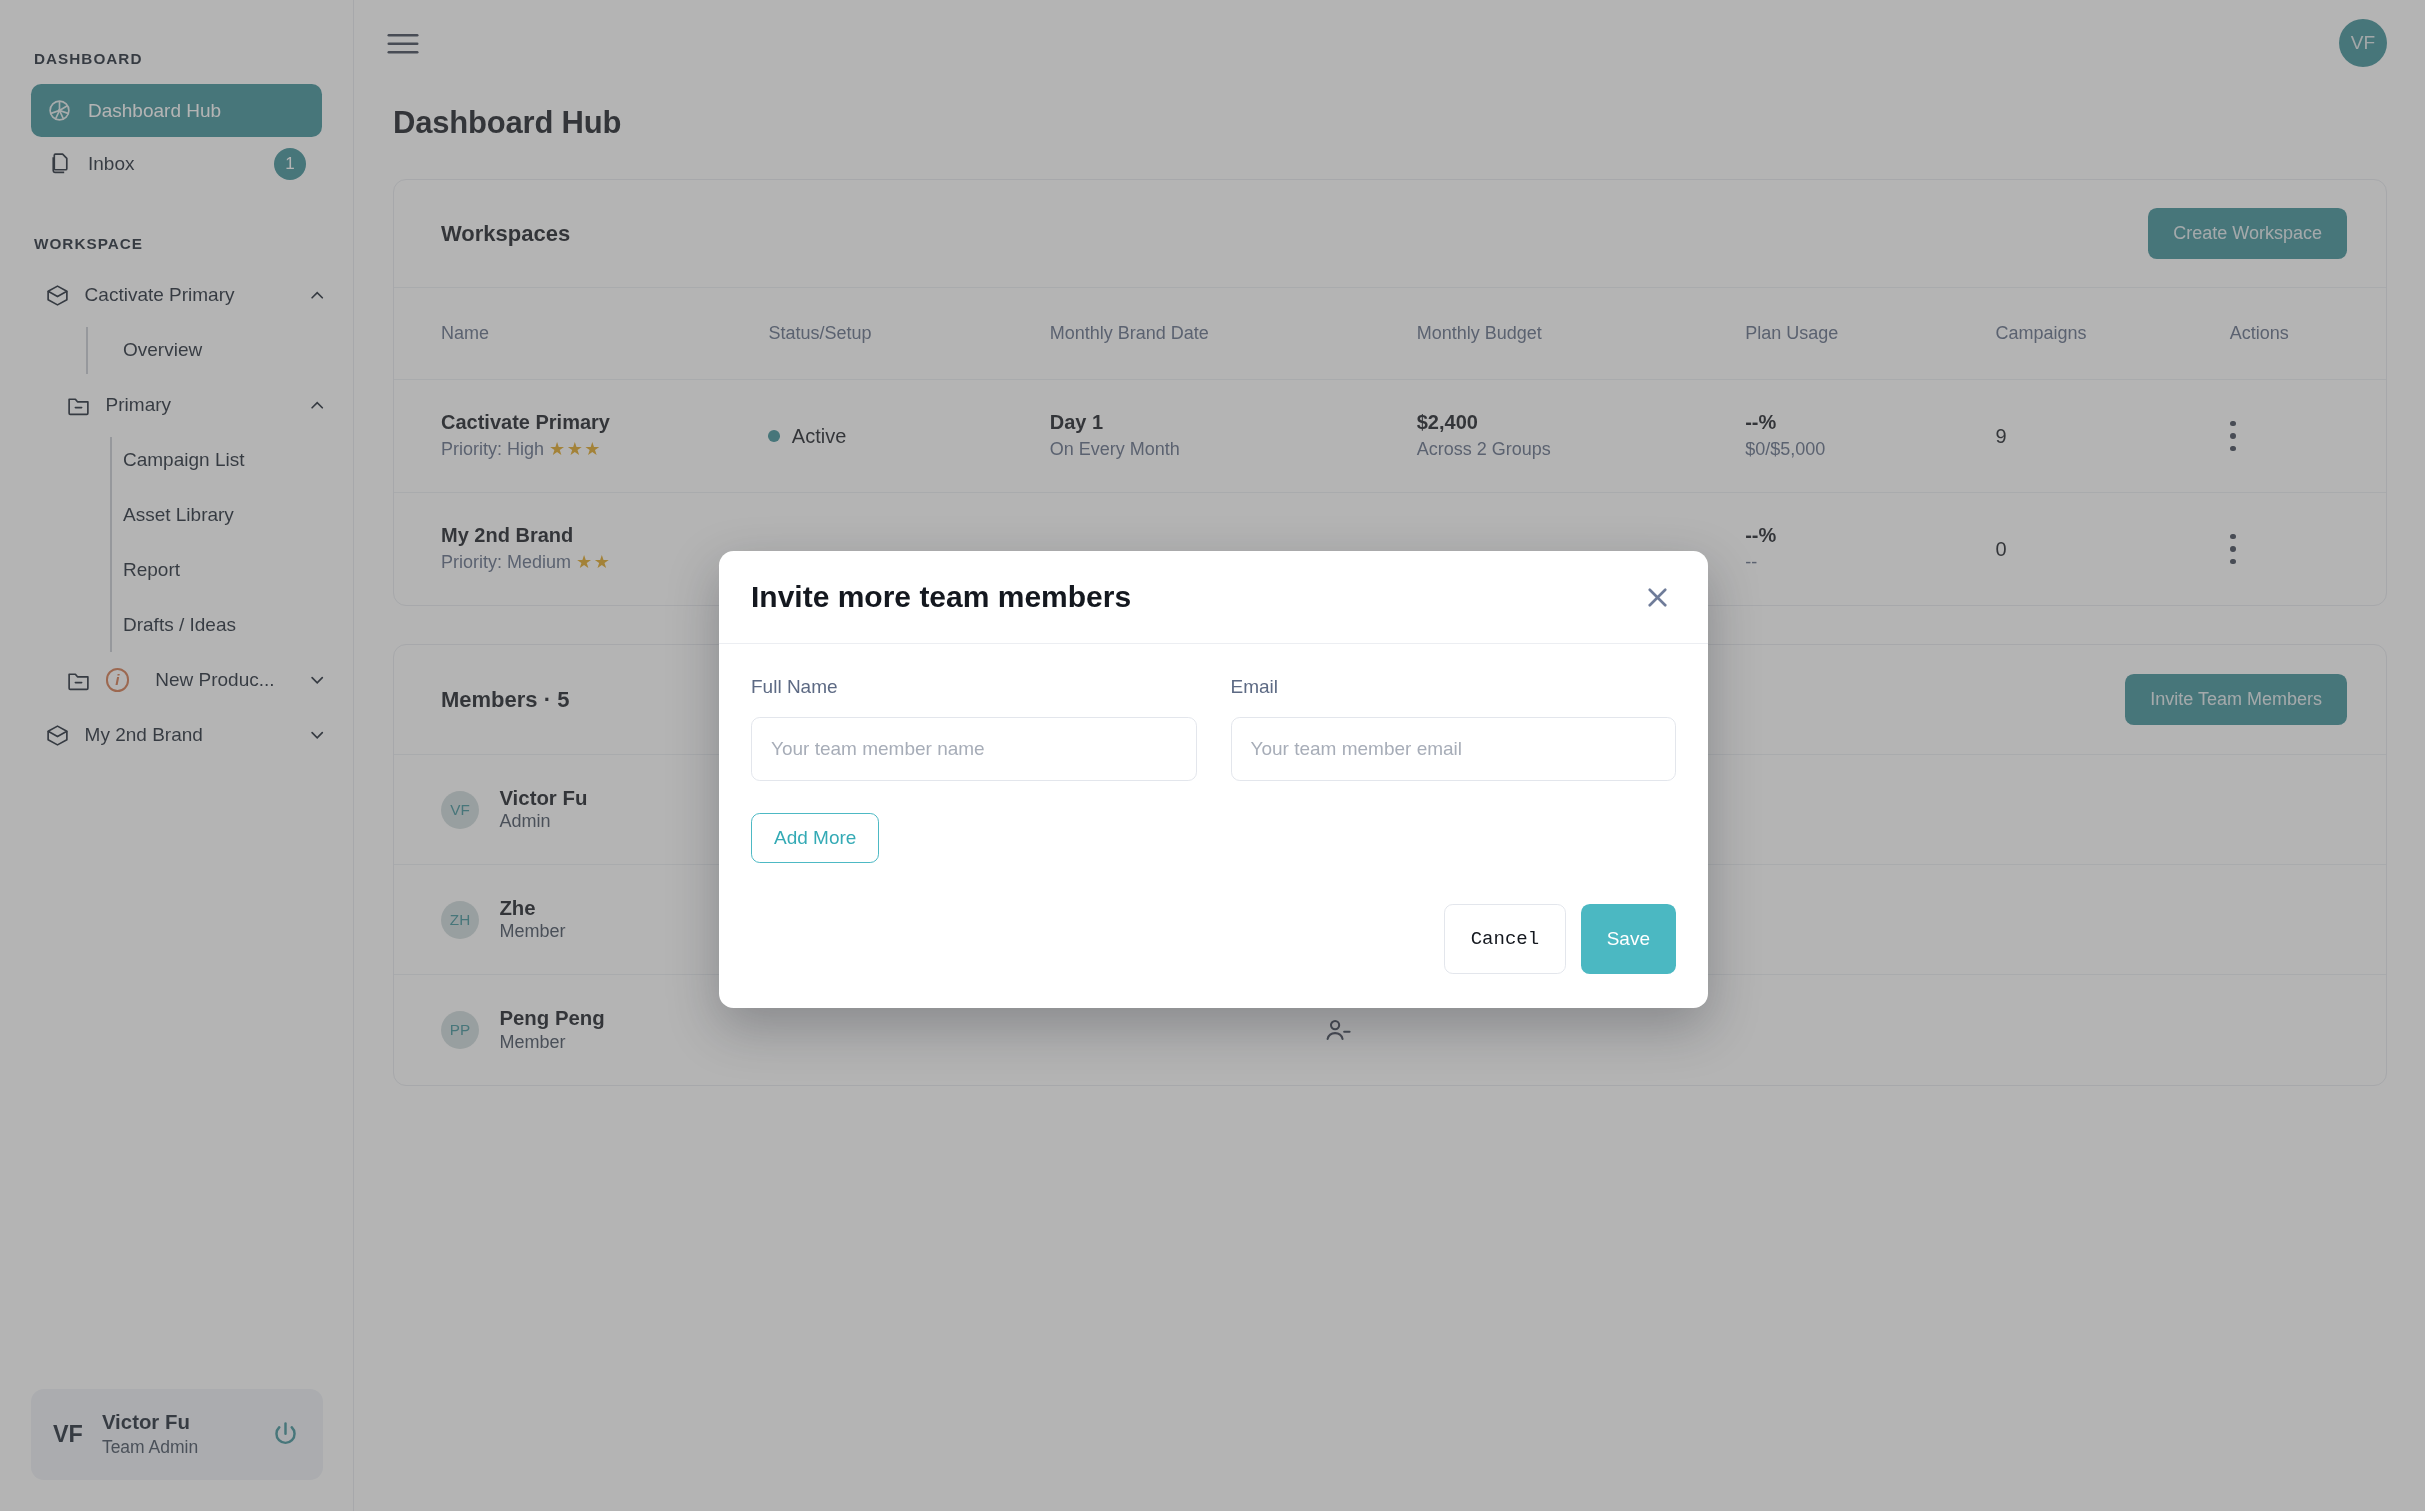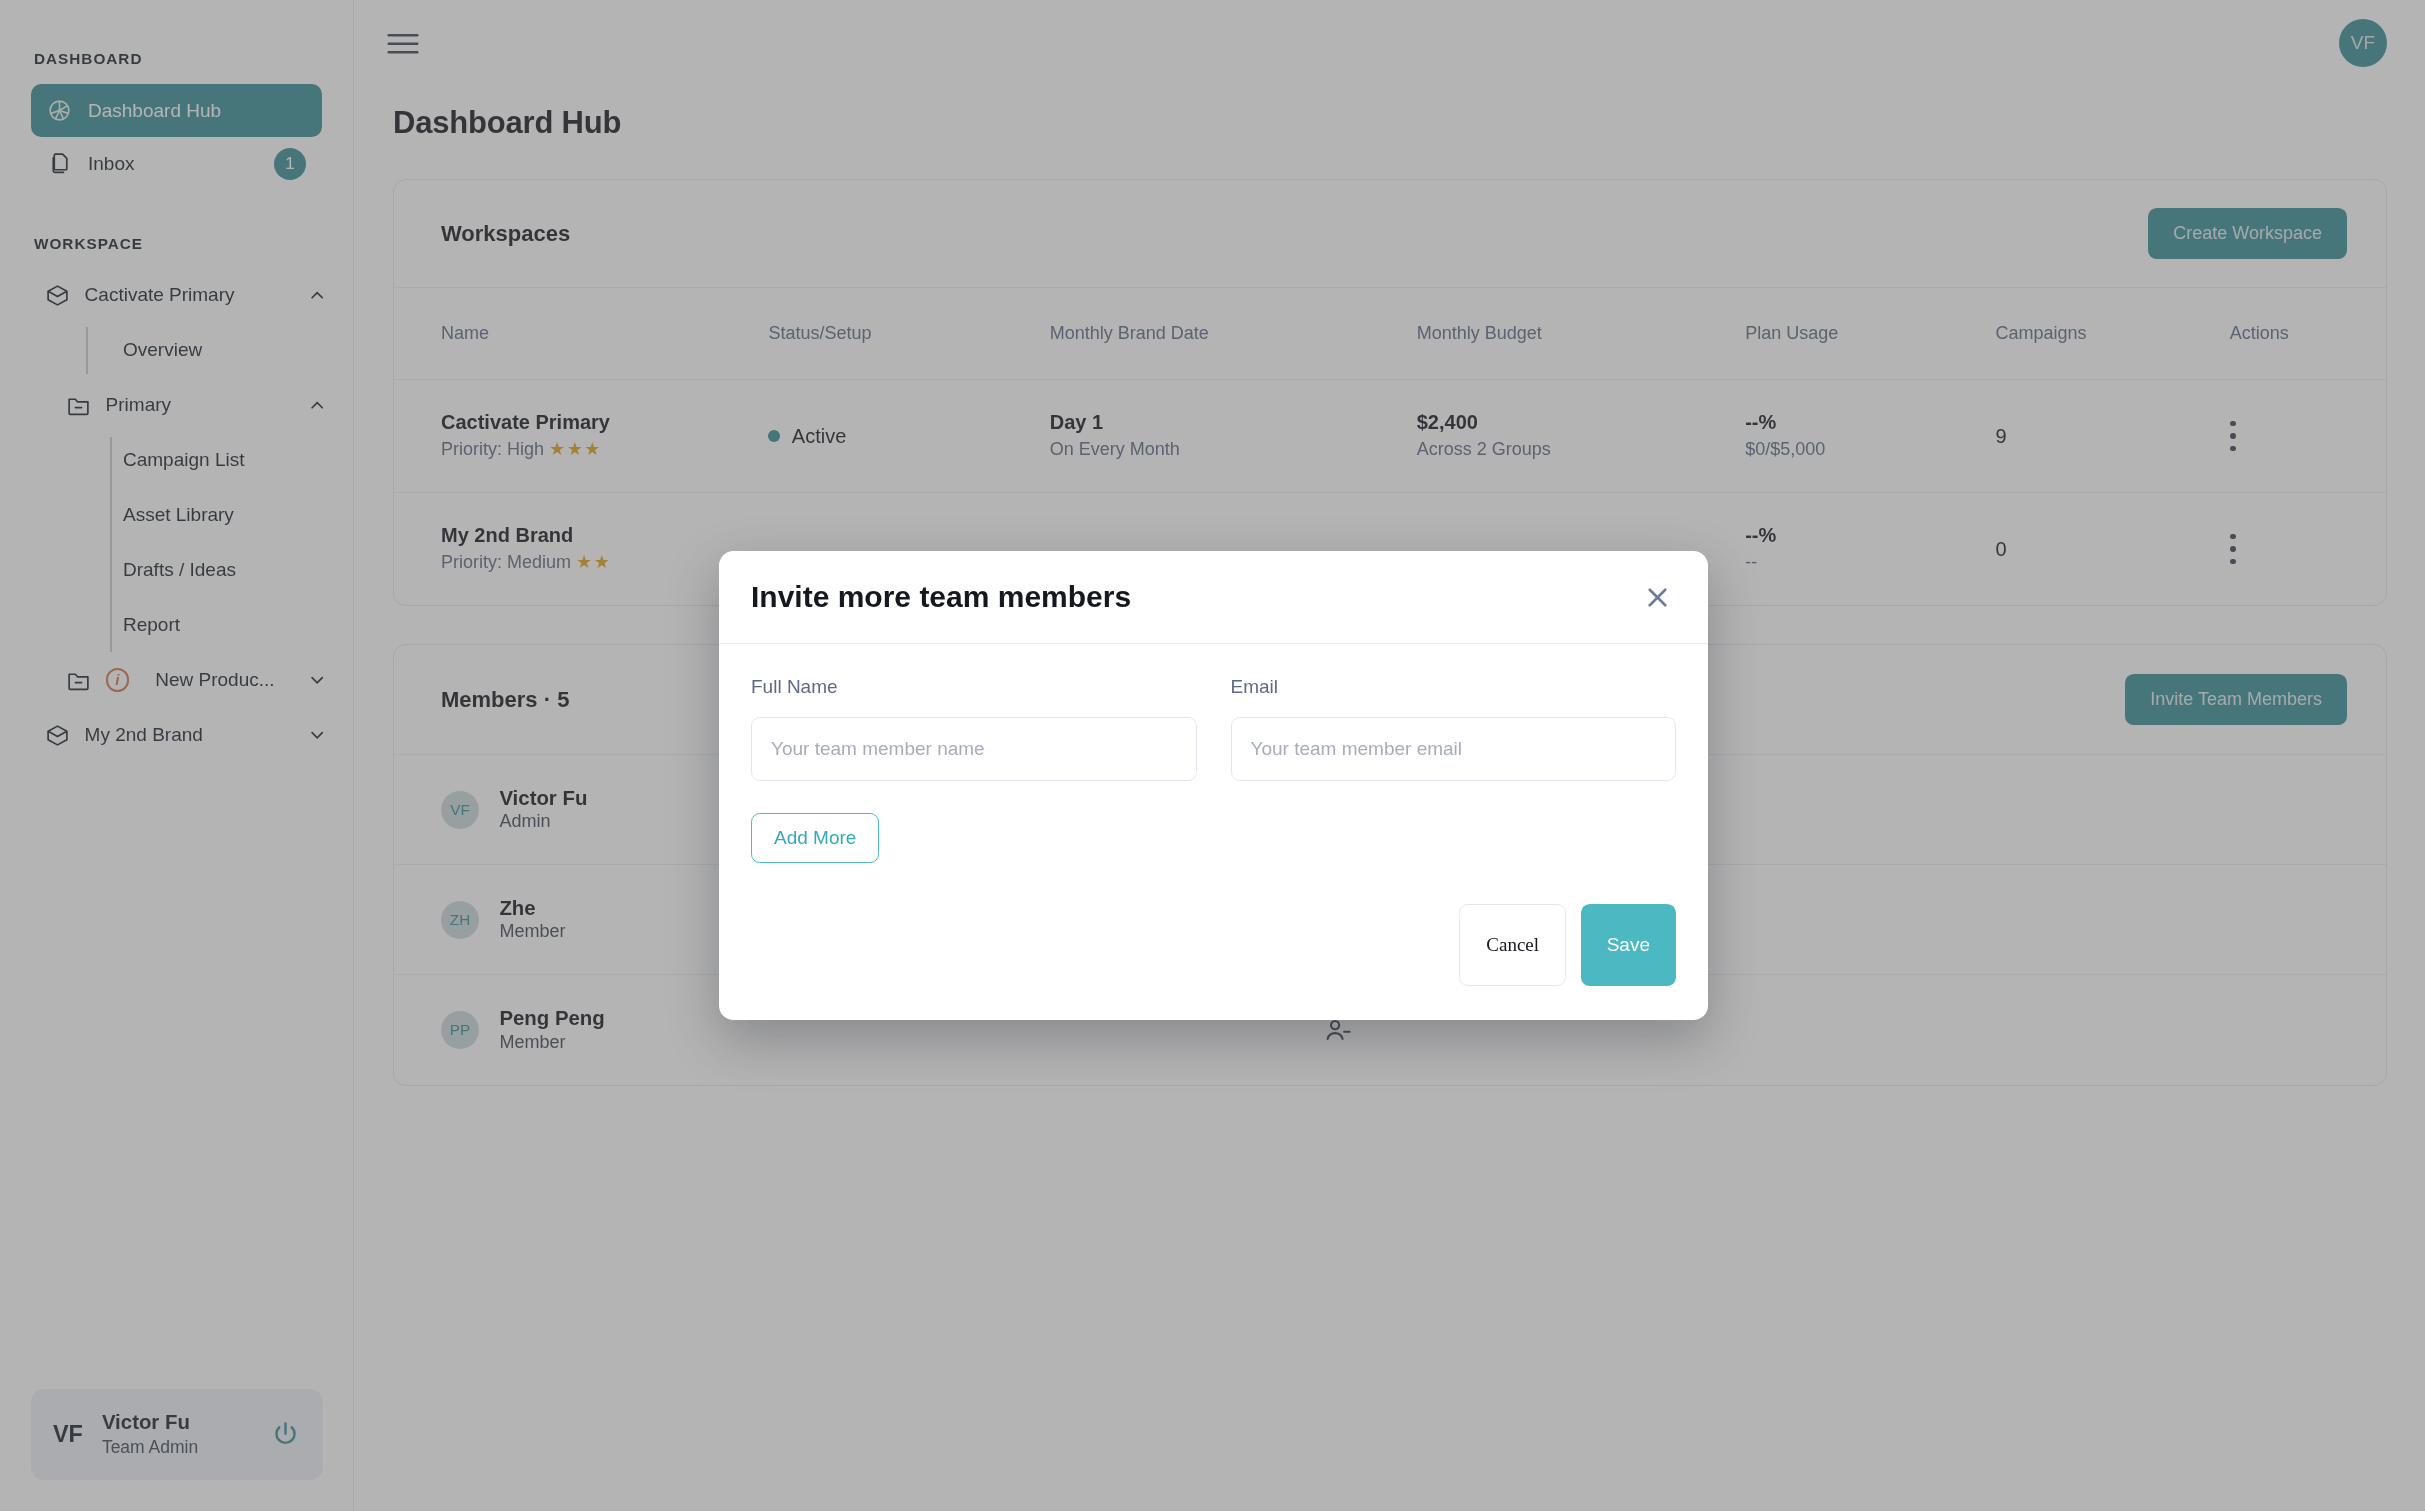--- a/index.html
+++ b/index.html
@@ -357,24 +357,24 @@
     display: flex;
     justify-content: flex-end;
     gap: 14.6px;
     padding: 41px 32px 34px 32px;
   }
   .btn-cancel {
     background: #ffffff;
     border: 0.7px solid #e3e6ec;
     color: #14181f;
     font-size: 19px;
-    padding: 29px 26px;
+    padding: 23px 26px;
     border-radius: 8.8px;
     cursor: pointer;
-    font-family: Liberation Serif, serif;
+    font-family: Liberation Mono, monospace;
   }
   .btn-save {
     background: #4bb8c2;
     border: none;
     color: #ffffff;
     font-size: 19px;
     padding: 14px 26px;
     border-radius: 8.8px;
     cursor: pointer;
     font-family: inherit;
@@ -457,24 +457,24 @@
 
       <div style="position:relative;">
         <span class="guide-line" style="left:110px; top:4.4px; height:215px;"></span>
         <div class="tree-child deep">
           <span>Campaign List</span>
         </div>
         <div class="tree-child deep">
           <span>Asset Library</span>
         </div>
         <div class="tree-child deep">
-          <span>Drafts / Ideas</span>
+          <span>Report</span>
         </div>
         <div class="tree-child deep">
-          <span>Report</span>
+          <span>Drafts / Ideas</span>
         </div>
       </div>
 
       <div class="tree-row lvl2">
         <span class="tr-icon">
           <svg viewBox="0 0 24 24" fill="none" stroke="#1b2431" stroke-width="1.6" stroke-linejoin="round">
             <path d="M3 6 h6 l2 2.5 h10 v11 a1 1 0 0 1 -1 1 h-16 a1 1 0 0 1 -1 -1 z"></path>
               <path d="M9 14 h6" stroke-linecap="round"></path>
           </svg>
         </span>

